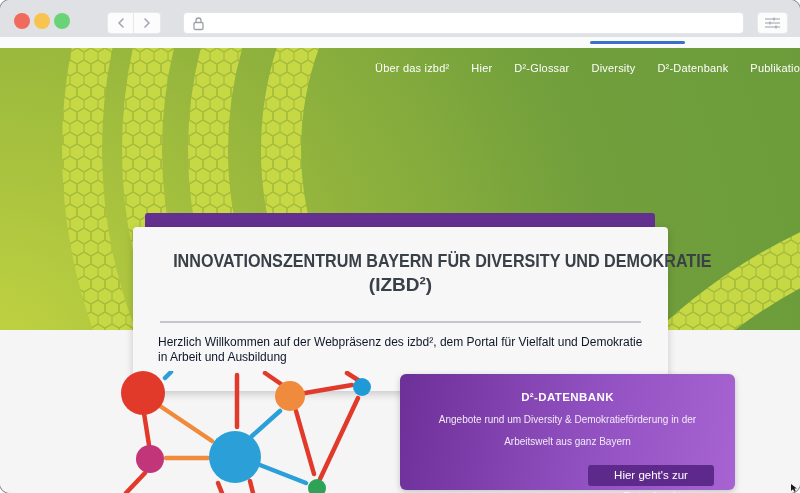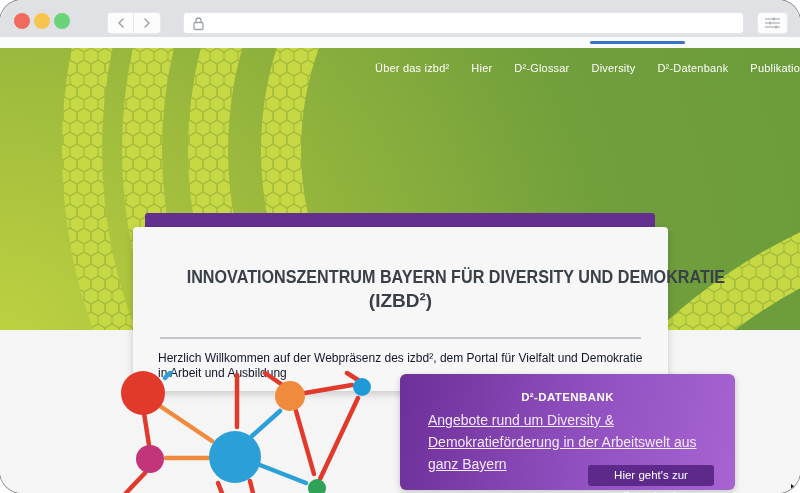--- a/index.html
+++ b/index.html
@@ -1,19 +1,19 @@
 <!DOCTYPE html>
 <html><head>
 <meta charset="utf-8">
 <style>
   html,body{margin:0;padding:0;background:#ffffff;}
   *{box-sizing:border-box;font-family:"Liberation Sans",sans-serif;}
   .window{
     position:relative;width:800px;height:493px;margin:0 auto;
-    border-radius:22px;overflow:hidden;background:#ffffff;
+    border-radius:10px;overflow:hidden;background:#ffffff;
     box-shadow:0 0 0 1px rgba(0,0,0,.45);
   }
   
   .chrome{position:absolute;left:0;top:0;width:800px;height:37px;background:#dfe1e4;}
   .lights{position:absolute;left:14px;top:13px;display:flex;gap:4px;}
   .light{width:16px;height:16px;border-radius:50%;}
   .light.red{background:#f16a5e;}
   .light.yellow{background:#f6c44f;}
   .light.green{background:#6bd377;}
   .navbtns{position:absolute;left:107px;top:12px;display:flex;}
@@ -49,21 +49,21 @@
   .purplebar{
     position:absolute;left:145px;top:165px;width:510px;height:15px;
     background:#63308f;border-radius:3px 3px 0 0;
   }
   .herocard{
     position:absolute;left:133px;top:179px;width:535px;height:164px;
     background:#f7f7f8;border-radius:4px;box-shadow:0 3px 8px rgba(0,0,0,.18);
     text-align:center;
   }
   .htitle{
-    margin:16px;padding-top:22px;color:#3a4048;font-weight:700;font-size:19px;
+    margin:0;padding-top:22px;color:#3a4048;font-weight:700;font-size:19px;
     line-height:24px;font-stretch:condensed;
   }
   .htitle .l1{display:block;transform:scaleX(.85);transform-origin:50% 50%;white-space:nowrap;}
   .htitle .l2{display:block;}
   .hdivider{
     border:none;height:2px;background:#c3c7cb;margin:24px 27px 0 27px;
   }
   .hwelcome{
     margin:12px 25px 0 25px;text-align:left;color:#0f172a;font-size:12px;line-height:15px;
   }
@@ -71,21 +71,21 @@
   .network{position:absolute;left:100px;top:323px;width:295px;height:122px;}
   .dbcard{
     position:absolute;left:400px;top:326px;width:335px;height:116px;border-radius:6px;
     background:linear-gradient(100deg,#6d2f98 0%,#9150c0 55%,#a763d2 100%);
     color:#ffffff;box-shadow:0 2px 6px rgba(0,0,0,.2);
   }
   .dbheading{
     margin:0;padding-top:17px;text-align:center;font-size:11.5px;font-weight:700;letter-spacing:.4px;
   }
   .dbbody{
-    margin:6px 28px 0 28px;font-size:14px;line-height:22px;color:#f1eaf7;text-decoration:underline;
+    margin:6px 28px 0 28px;text-align:center;font-size:10px;line-height:22px;color:#f1eaf7;
   }
   .dbbutton{
     position:absolute;left:188px;top:91px;width:126px;height:21px;
     background:#5d2a8b;border:none;border-radius:3px;color:#ffffff;
     font-size:11.5px;line-height:21px;padding:0;cursor:pointer;
   }
   .cursor{position:absolute;right:1px;bottom:1px;}
 </style>
 </head>
 <body>

